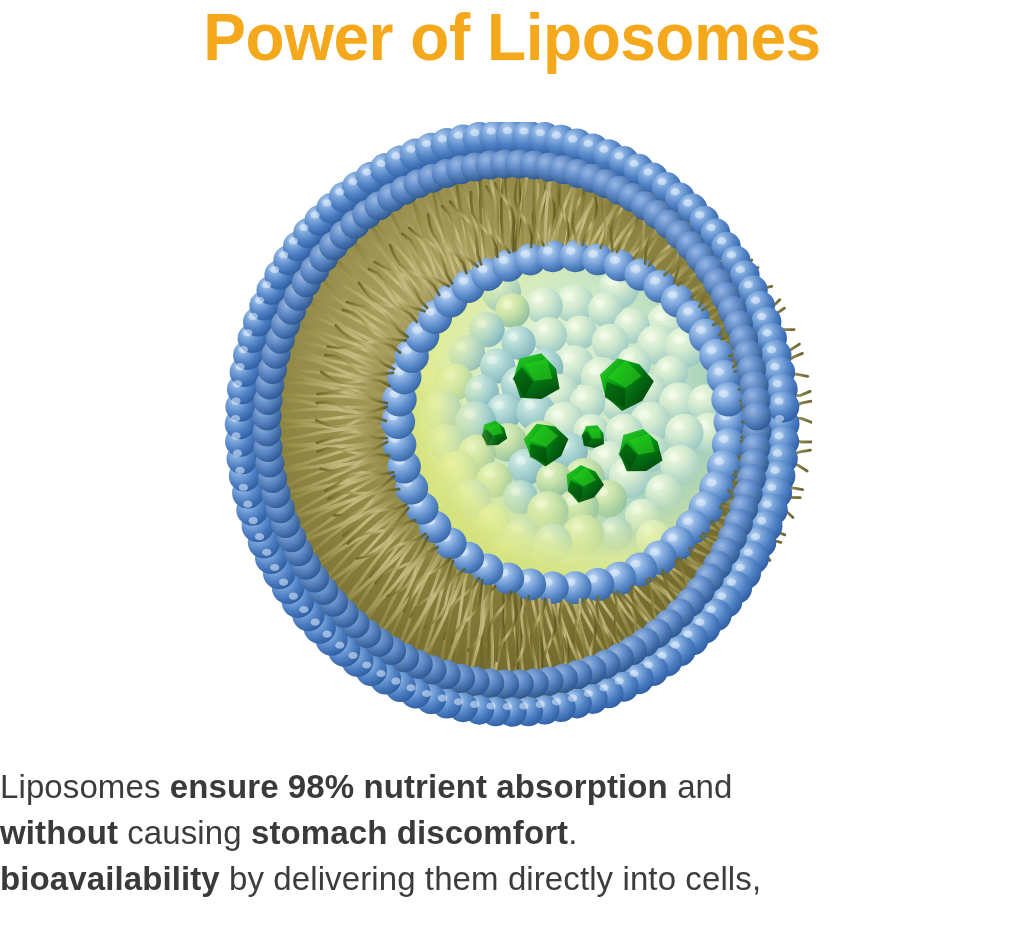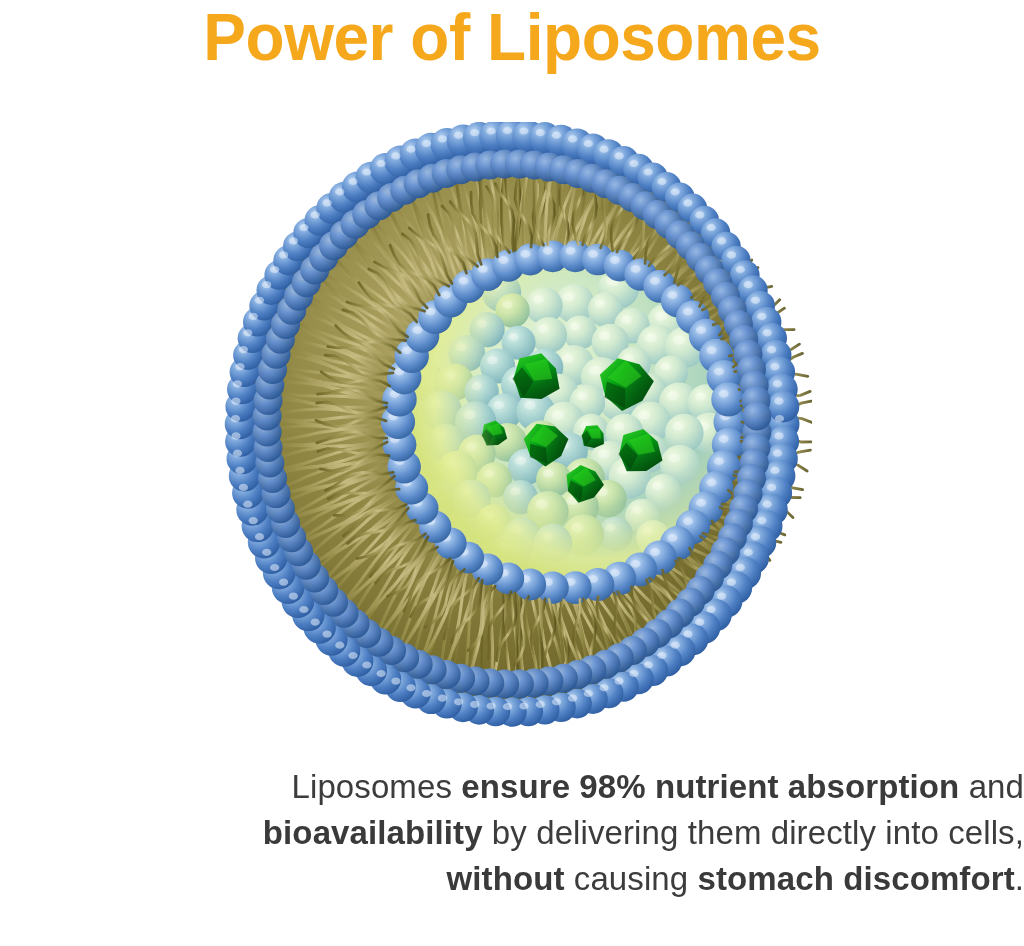--- a/index.html
+++ b/index.html
@@ -43,21 +43,21 @@
     height: 620px;
   }
   #liposome-svg { display: block; width: 600px; height: 620px; }
 
   
   #caption {
     position: absolute;
     left: 0;
     top: 764px;
     width: 1024px;
-    text-align: right;
+    text-align: left;
     color: #3c3c3c;
     font-size: 33px;
     line-height: 46px;
     letter-spacing: 0.1px;
   }
   #caption .b { font-weight: bold; color: #3a3a3a; }
   #caption .line { display: block; white-space: nowrap; }
 </style>
 </head>
 <body>
@@ -1095,18 +1095,18 @@
         <ellipse cx="567.0" cy="279.1" rx="4.6" ry="3.6" fill="#e3eefc" opacity="0.55"></ellipse>
       </g>
   </svg>
 </div>
 
 <div id="caption">
   <span class="line">
     <span>Liposomes </span><span class="b">ensure 98% nutrient absorption</span><span> and</span>
   </span>
   <span class="line">
+    <span class="b">without</span><span> causing </span><span class="b">stomach discomfort</span><span>.</span>
+  </span>
+  <span class="line">
     <span class="b">bioavailability</span><span> by delivering them directly into cells,</span>
   </span>
-  <span class="line">
-    <span class="b">without</span><span> causing </span><span class="b">stomach discomfort</span><span>.</span>
-  </span>
 </div>
 
 </body></html>

